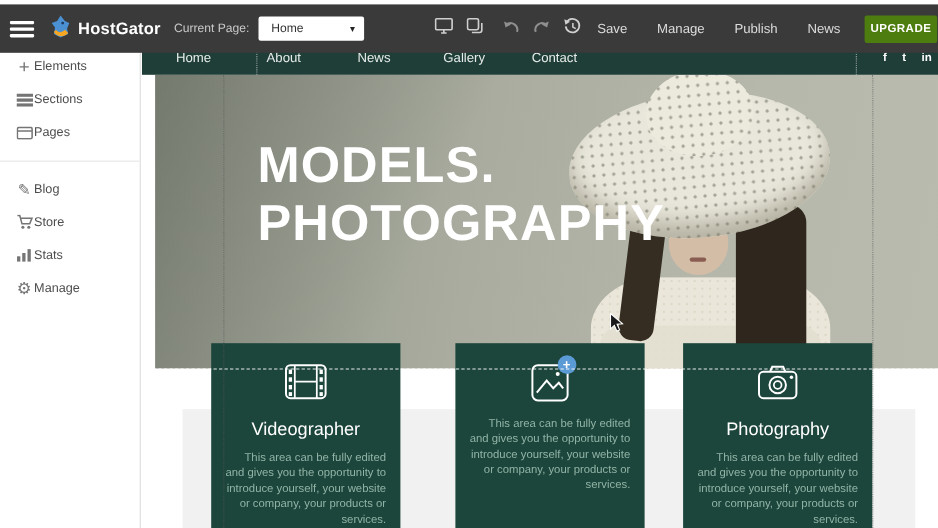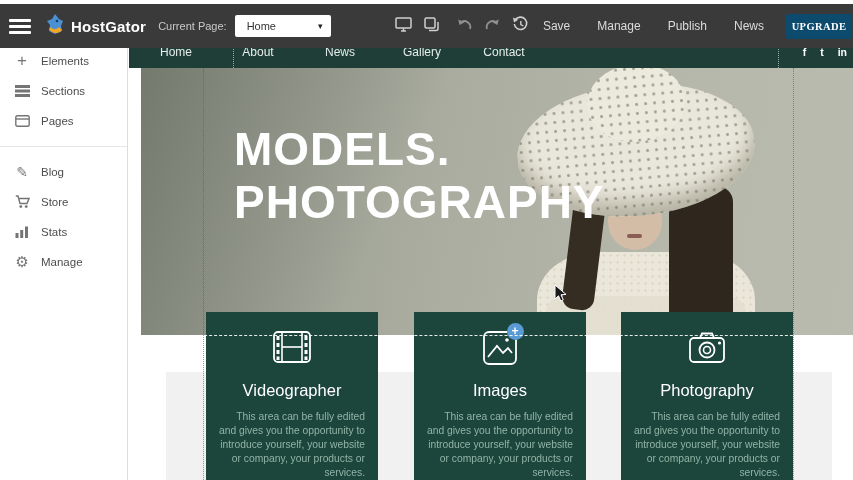--- a/index.html
+++ b/index.html
@@ -16,30 +16,30 @@
   .brand-name { color:#fff; font-weight:bold; font-size:15px; letter-spacing:.2px; margin-left:5px; }
   .curpage-label { color:#c9c9c9; font-size:11px; margin-left:12px; }
   .page-dd { margin-left:8px; width:96px; height:22px; background:#fff; border-radius:2px;
     display:flex; align-items:center; font-size:11px; color:#333; padding:0 8px 0 12px; cursor:pointer; }
   .page-dd .dd-caret { margin-left:auto; font-size:9px; color:#222; }
   .tb-spacer { flex:1; }
   .tb-icons { display:flex; align-items:center; gap:12px; margin-right:16px; }
   .tb-icons.hist { gap:11px; margin-right:14px; }
   .tb-actions { display:flex; align-items:center; gap:27px; margin-right:22px; }
   .tb-action { color:#dcdcdc; font-size:12px; cursor:pointer; }
-  .upgrade-btn { width:66px; height:25px; background:#0c4a6e; border-radius:2px; color:#fff;
+  .upgrade-btn { width:66px; height:25px; background:#4d7c0f; border-radius:2px; color:#fff;
     font-size:10.5px; font-weight:bold; letter-spacing:.4px; display:flex; align-items:center;
-    justify-content:center; margin-right:1px; cursor:pointer;font-family:Liberation Serif, serif; }
+    justify-content:center; margin-right:1px; cursor:pointer; }
 
   
   .sidebar { position:absolute; left:0; top:36px; width:128px; height:444px; background:#fff;
     border-right:1px solid #ddd; z-index:20; padding-top:10px; }
   .sb-item { height:30px; display:flex; align-items:center; padding-left:13px; cursor:pointer; }
   .sb-ic { width:18px; display:flex; justify-content:center; color:#757575; font-size:14px; }
-  .sb-label { margin-left:10px; font-size:11.5px; color:#4d4d4d; }
+  .sb-label { font-size:11.5px; color:#4d4d4d; }
   .sb-divider { height:1px; background:#e6e6e6; margin:10px 0; }
 
   
   .canvas { position:absolute; left:129px; top:36px; width:724px; height:444px;
     background:#fff; overflow:hidden; }
 
   .site-nav { position:relative; height:32px; background:#203e38; display:flex;
     align-items:center; z-index:7; }
   .site-nav ul { list-style:none; display:flex; margin-left:6px; }
   .site-nav li { width:82px; text-align:center; color:#e6ece9; font-size:12px; cursor:pointer; }
@@ -78,21 +78,21 @@
     background-image:radial-gradient(#a3a396 1.2px, transparent 1.7px); background-size:9px 9px; }
 
   .hero-title { position:absolute; left:93px; top:55px; z-index:3; color:#fff;
     font-weight:bold; font-size:46px; line-height:53px; letter-spacing:1px; cursor:pointer; }
 
   .gray-panel { position:absolute; left:37px; top:336px; width:666px; height:108px;
     background:#f1f1f1; }
 
   .card { position:absolute; top:276px; width:172px; height:168px; background:#1c453b;
     text-align:center; color:#fff; z-index:5; cursor:pointer; }
-  .card.c1 { left:77px; } .card.c2 { left:285px; } .card.c3 { left:492px; }
+  .card.c1 { left:63px; } .card.c2 { left:285px; } .card.c3 { left:492px; }
   .card-icon { margin-top:17px; height:40px; display:flex; justify-content:center; position:relative; }
   .badge { position:absolute; top:-6px; margin-left:30px; width:17px; height:17px;
     background:#5b9bd5; border-radius:50%; color:#fff; font-size:12px; font-weight:bold;
     line-height:17px; }
   .card-title { font-size:16.5px; margin-top:12px; font-weight:normal; }
   .card-body { font-size:10.3px; line-height:14px; color:#92b4a7; margin:10px 13px 0;text-align:right; }
 
   
   .vguide { position:absolute; top:32px; bottom:0; border-left:1px dotted rgba(90,90,90,.6); z-index:8; }
   .vg1 { left:74px; } .vg2 { left:664px; }
@@ -290,21 +290,20 @@
 
   <div class="card c2">
     <div class="card-icon">
       <svg width="38" height="38" viewBox="0 0 38 38">
         <rect x="3" y="3" width="32" height="32" rx="5" fill="none" stroke="#fff" stroke-width="1.8"></rect>
         <path d="M7 28 L16 17 L22 24 L27 19 L31 24" fill="none" stroke="#fff" stroke-width="1.8"></path>
         <circle cx="26" cy="11" r="1.8" fill="#fff"></circle>
       </svg>
       <span class="badge">+</span>
     </div>
-    <div class="card-title">Images</div>
     <div class="card-body">This area can be fully edited and gives you the opportunity to introduce yourself, your website or company, your products or services.</div>
   </div>
 
   <div class="card c3">
     <div class="card-icon">
       <svg width="44" height="36" viewBox="0 0 44 36">
         <rect x="5" y="9" width="34" height="24" rx="4" fill="none" stroke="#fff" stroke-width="1.8"></rect>
         <path d="M15 9 L17 4.5 H27 L29 9" fill="none" stroke="#fff" stroke-width="1.8"></path>
         <circle cx="22" cy="21" r="7.5" fill="none" stroke="#fff" stroke-width="1.8"></circle>
         <circle cx="22" cy="21" r="3.5" fill="none" stroke="#fff" stroke-width="1.6"></circle>

